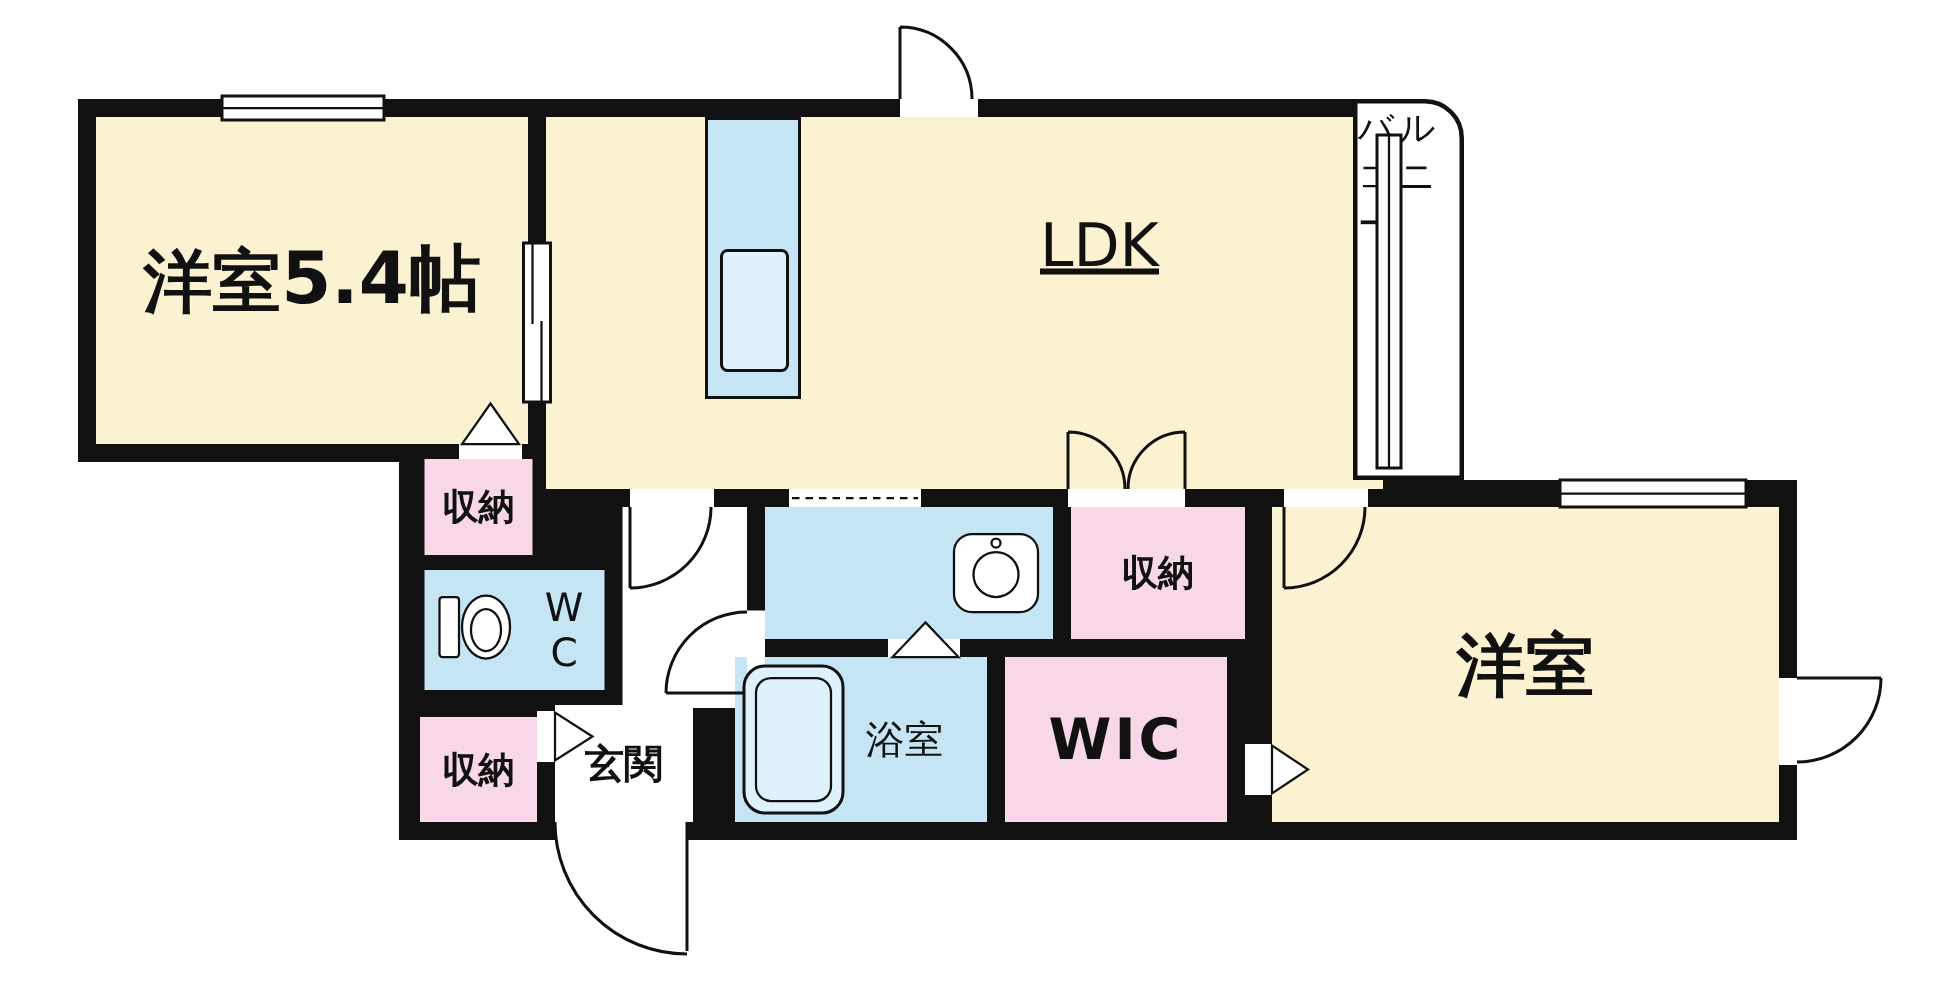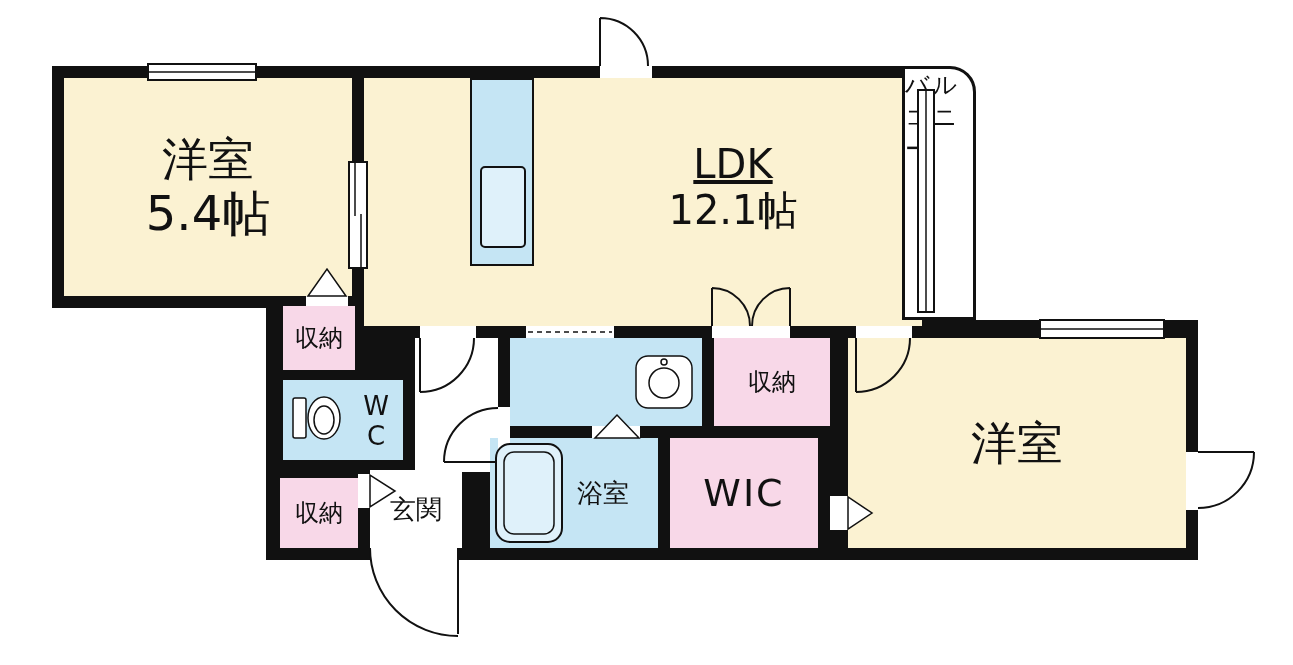--- a/index.html
+++ b/index.html
@@ -1,20 +1,20 @@
 <!DOCTYPE html>
 <html style="--wall: #111111; --room-cream: #FBF2D2; --closet-pink: #F8D8E8; --wet-blue: #C5E5F4; --tub-blue: #DFF1FA; --bg: #FFFFFF;"><head>
 <meta charset="utf-8">
 <style>
   * { margin:0; padding:0; box-sizing:border-box; }
   html,body { background:#fff; }
   body { width:1293px; height:665px; font-family:"DejaVu Sans","Liberation Sans",sans-serif; color:#111; }
   .plan { position:relative; width:1293px; height:665px; background:var(--bg,#fff); overflow:hidden; }
   .wall { position:absolute; background:var(--wall,#111); }
-  .room { position:absolute; display:flex; flex-direction:column; align-items:center; justify-content:center; text-align:center; }
+  .room { position:absolute; display:flex; flex-direction:row; align-items:center; justify-content:center; text-align:center;font-weight:bold; }
   .cream { background:var(--room-cream,#FBF2D2); }
   .pink  { background:var(--closet-pink,#F8D8E8); }
   .blue  { background:var(--wet-blue,#C5E5F4); }
   .white { background:var(--bg,#fff); }
   .rname-lg { font-size:46px; line-height:1.15; }
   .rsize-lg { font-size:48px; line-height:1.15; }
   .rname-sm { font-size:24px; }
   .rname-md { font-size:26px; }
   .rname-wic { font-size:38px; letter-spacing:2px; }
   .label-abs { position:absolute; text-align:center; }
@@ -155,21 +155,20 @@
       <circle cx="664" cy="362" r="3"></circle>
     </g>
     <g>
       <rect x="496" y="444" width="66" height="98" rx="14" fill="#DFF1FA" stroke="#111" stroke-width="2"></rect>
       <rect x="504" y="452" width="50" height="82" rx="10" fill="none" stroke="#111" stroke-width="1.5"></rect>
     </g>
   </svg>
 
   <div class="label-abs" style="left:563px;top:142px;width:340px">
     <div class="ldk-name">LDK</div>
-    <div class="ldk-size">12.1帖</div>
   </div>
 
   <div class="wc-label">WC</div>
 
 
   <div class="label-abs rname-md" style="left:556px;top:476px;width:94px">浴室</div>
 
 </div>
 
 </body></html>

